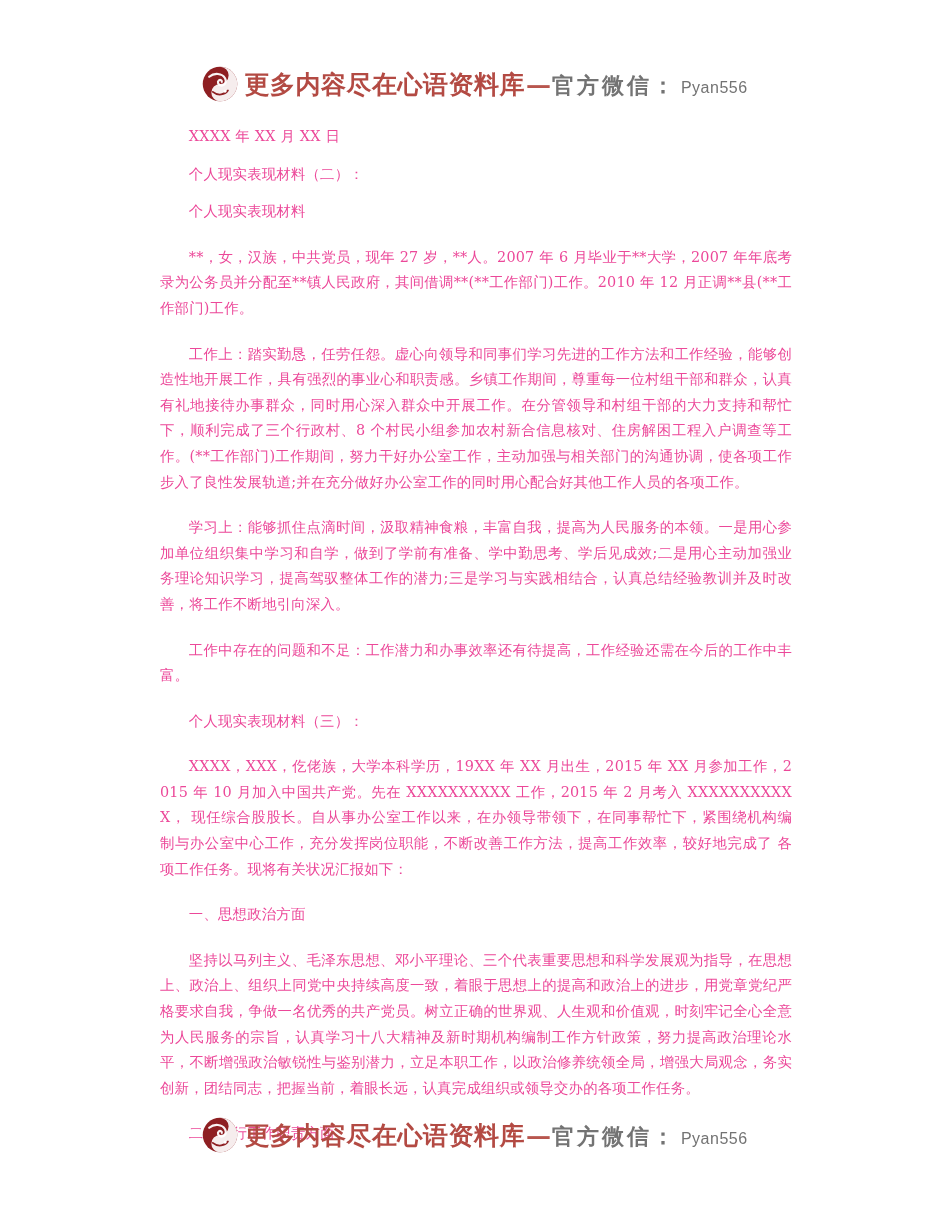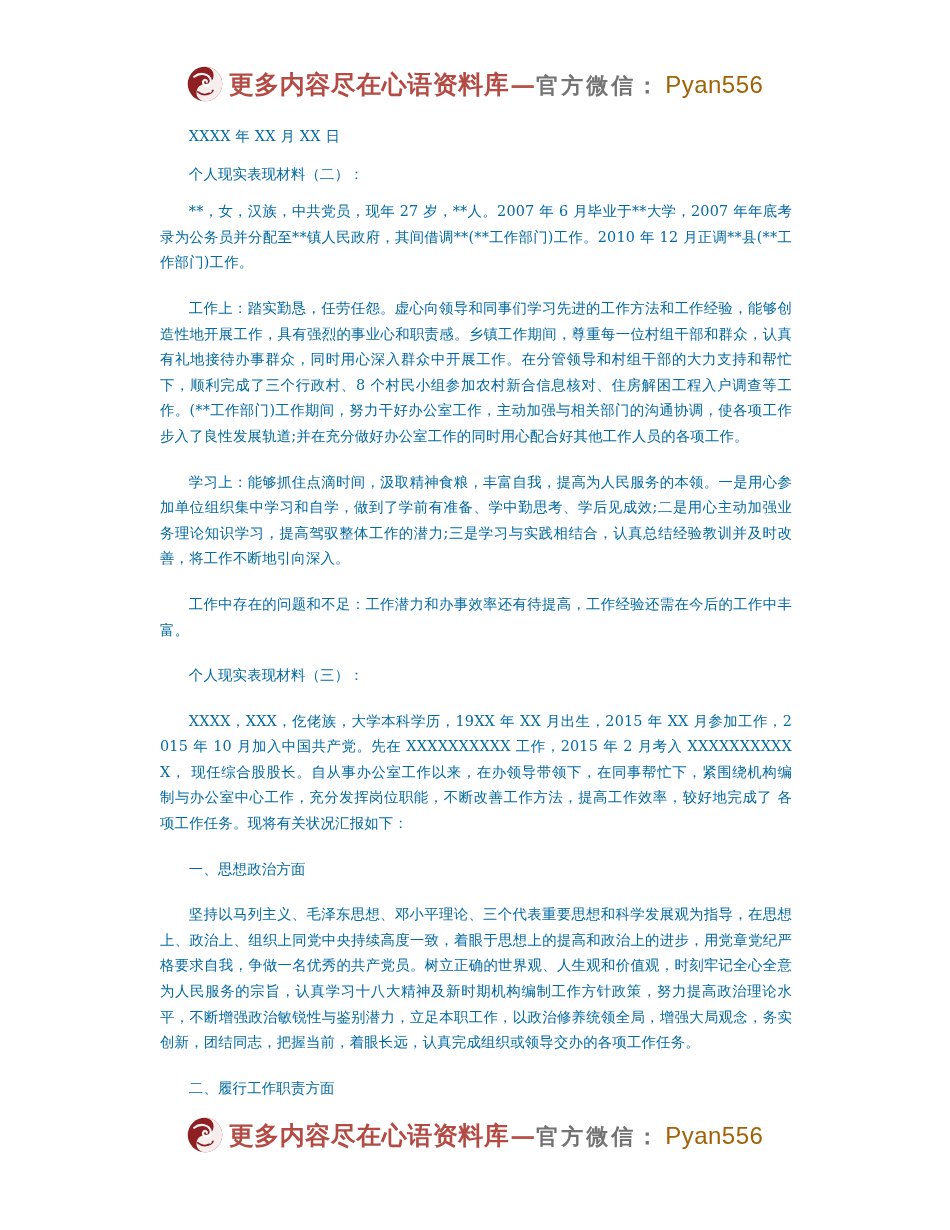--- a/index.html
+++ b/index.html
@@ -59,38 +59,38 @@
   }
   .wm-cn2 {
     font-family: "DejaVu Serif", "Liberation Serif", serif;
     font-size: 22px;
     font-weight: bold;
     color: #737373;
     letter-spacing: 3px;
   }
   .wm-id {
     font-family: "Liberation Sans", "DejaVu Sans", sans-serif;
-    font-size: 24px;
-    color: #a16207;
+    font-size: 16px;
+    color: #737373;
     letter-spacing: 0.5px;
     padding-left: 4px;
   }
 
   
   .content {
     position: absolute;
     left: 160px;
     top: 124px;
     width: 632px;
   }
   .para {
     font-family: "DejaVu Serif", "Liberation Serif", serif;
     font-size: 14.4px;
     line-height: 25.6px;
-    color: #0369a1;
+    color: #ec4899;
     text-align: justify;
     text-justify: inter-character;
     margin: 0 0 12px 0;
     letter-spacing: 0.2px;
     word-break: break-all;
   }
   .para.indent {
     text-indent: 2em;
   }
   .para.gap-lg { margin-bottom: 20px; }
@@ -113,20 +113,21 @@
       <span class="wm-cn">更多内容尽在心语资料库</span>
         <span class="wm-dash">—</span>
         <span class="wm-cn2">官方微信：</span>
         <span class="wm-id">Pyan556</span>
     </span>
   </div>
 
   <div class="content">
     <p class="para indent">XXXX 年 XX 月 XX 日</p>
     <p class="para indent">个人现实表现材料（二）：</p>
+    <p class="para indent gap-lg">个人现实表现材料</p>
     <p class="para indent gap-lg">**，女，汉族，中共党员，现年 27 岁，**人。2007 年 6 月毕业于**大学，2007 年年底考录为公务员并分配至**镇人民政府，其间借调**(**工作部门)工作。2010 年 12 月正调**县(**工作部门)工作。</p>
     <p class="para indent gap-lg">工作上：踏实勤恳，任劳任怨。虚心向领导和同事们学习先进的工作方法和工作经验，能够创造性地开展工作，具有强烈的事业心和职责感。乡镇工作期间，尊重每一位村组干部和群众，认真有礼地接待办事群众，同时用心深入群众中开展工作。在分管领导和村组干部的大力支持和帮忙下，顺利完成了三个行政村、8 个村民小组参加农村新合信息核对、住房解困工程入户调查等工作。(**工作部门)工作期间，努力干好办公室工作，主动加强与相关部门的沟通协调，使各项工作步入了良性发展轨道;并在充分做好办公室工作的同时用心配合好其他工作人员的各项工作。</p>
     <p class="para indent gap-lg">学习上：能够抓住点滴时间，汲取精神食粮，丰富自我，提高为人民服务的本领。一是用心参加单位组织集中学习和自学，做到了学前有准备、学中勤思考、学后见成效;二是用心主动加强业务理论知识学习，提高驾驭整体工作的潜力;三是学习与实践相结合，认真总结经验教训并及时改善，将工作不断地引向深入。</p>
     <p class="para indent gap-lg">工作中存在的问题和不足：工作潜力和办事效率还有待提高，工作经验还需在今后的工作中丰富。</p>
     <p class="para indent gap-lg">个人现实表现材料（三）：</p>
     <p class="para indent gap-lg">XXXX，XXX，仡佬族，大学本科学历，19XX 年 XX 月出生，2015 年 XX 月参加工作，2015 年 10 月加入中国共产党。先在 XXXXXXXXXX 工作，2015 年 2 月考入 XXXXXXXXXXX， 现任综合股股长。自从事办公室工作以来，在办领导带领下，在同事帮忙下，紧围绕机构编 制与办公室中心工作，充分发挥岗位职能，不断改善工作方法，提高工作效率，较好地完成了 各项工作任务。现将有关状况汇报如下：</p>
     <p class="para indent gap-lg">一、思想政治方面</p>
     <p class="para indent gap-lg">坚持以马列主义、毛泽东思想、邓小平理论、三个代表重要思想和科学发展观为指导，在思想上、政治上、组织上同党中央持续高度一致，着眼于思想上的提高和政治上的进步，用党章党纪严格要求自我，争做一名优秀的共产党员。树立正确的世界观、人生观和价值观，时刻牢记全心全意为人民服务的宗旨，认真学习十八大精神及新时期机构编制工作方针政策，努力提高政治理论水平，不断增强政治敏锐性与鉴别潜力，立足本职工作，以政治修养统领全局，增强大局观念，务实创新，团结同志，把握当前，着眼长远，认真完成组织或领导交办的各项工作任务。</p>
     <p class="para indent">二、履行工作职责方面</p>
   </div>

